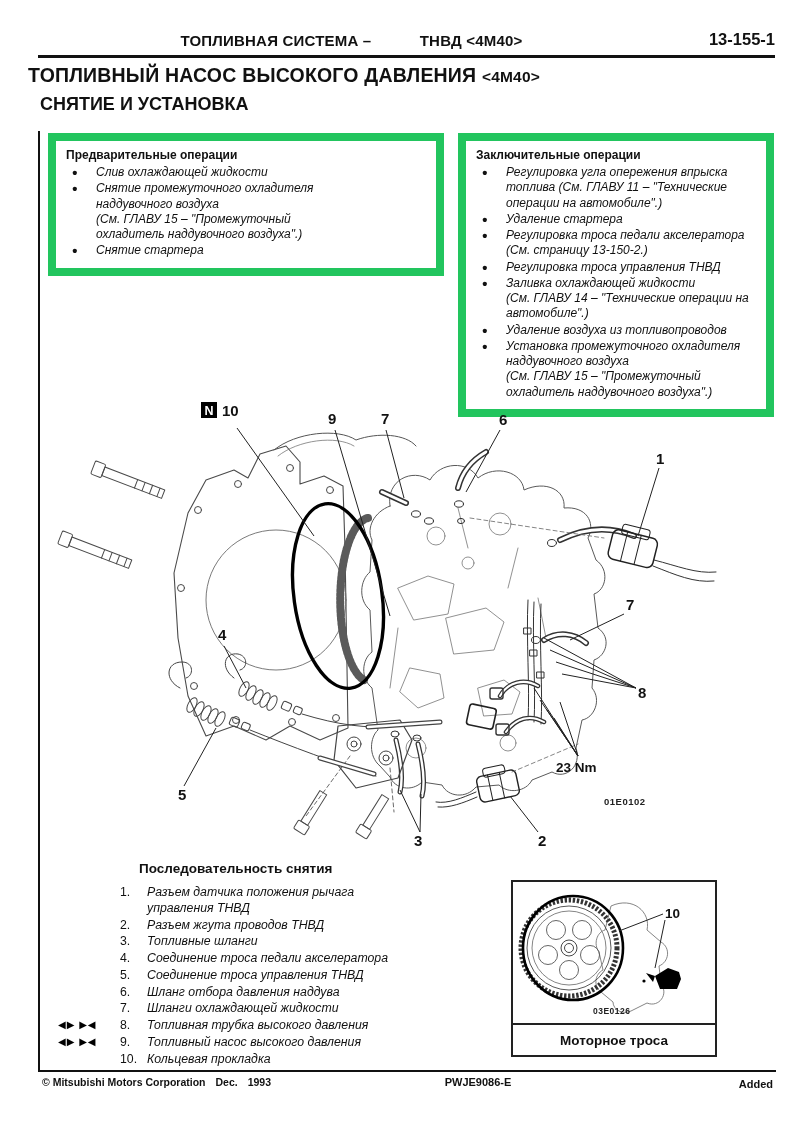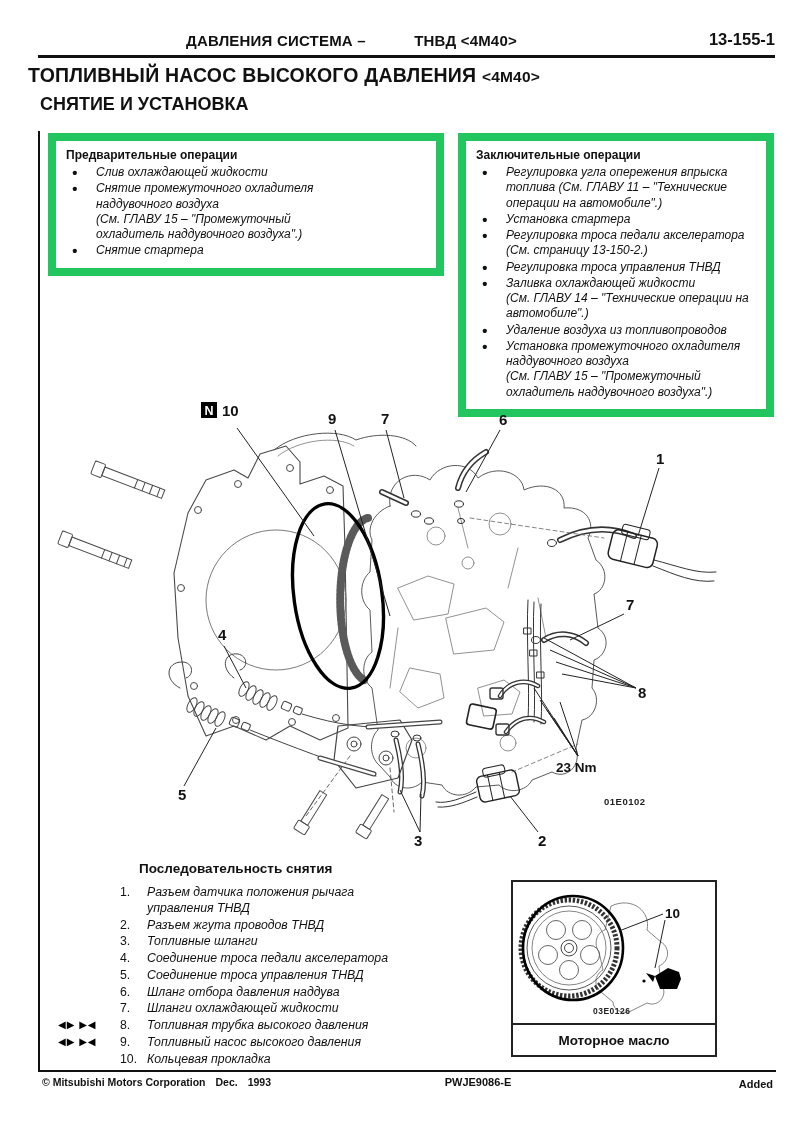--- a/index.html
+++ b/index.html
@@ -64,21 +64,21 @@
   .ft-code{position:absolute;left:360px;top:0;width:160px;text-align:center;font-size:11px;}
   .ft-rev{position:absolute;right:2px;top:2px;font-size:11px;}
 </style>
 </head>
 <body>
 
 <div class="page">
 
   <div class="hdr">
     <div class="hdr-center">
-      <span>ДАВЛЕНИЯ СИСТЕМА –</span>
+      <span>ТОПЛИВНАЯ СИСТЕМА –</span>
       <span class="sub">ТНВД &lt;4М40&gt;</span>
     </div>
     <div class="hdr-page">13-155-1</div>
   </div>
   <div class="hdr-rule"></div>
 
   <div class="doc-title">
     <span>ТОПЛИВНЫЙ НАСОС ВЫСОКОГО ДАВЛЕНИЯ</span>
     <span class="variant">&lt;4М40&gt;</span>
   </div>
@@ -97,21 +97,21 @@
       <li class="pre-line">Снятие стартера</li>
     </ul>
   </div>
 
   <div class="op-box" id="post-ops">
     <div class="op-title">Заключительные операции</div>
     <ul>
       <li class="pre-line">Регулировка угла опережения впрыска
 топлива (См. ГЛАВУ 11 – "Технические
 операции на автомобиле".)</li>
-      <li class="pre-line">Установка стартера</li>
+      <li class="pre-line">Удаление стартера</li>
       <li class="pre-line">Регулировка троса педали акселератора
 (См. страницу 13-150-2.)</li>
       <li class="pre-line">Регулировка троса управления ТНВД</li>
       <li class="pre-line">Заливка охлаждающей жидкости
 (См. ГЛАВУ 14 – "Технические операции на
 автомобиле".)</li>
       <li class="pre-line">Удаление воздуха из топливопроводов</li>
       <li class="pre-line">Установка промежуточного охладителя
 наддувочного воздуха
 (См. ГЛАВУ 15 – "Промежуточный
@@ -405,21 +405,21 @@
         <g stroke="#222" stroke-width="1">
           <line x1="150" y1="32" x2="106" y2="49"></line>
           <line x1="152" y1="38" x2="142" y2="86"></line>
         </g>
         <path d="M142,94 l13,-8 l11,4 l2,7 l-4,10 l-17,0 z M142,94 l-9,-3 l7,9 z" fill="#000"></path>
         <circle cx="131" cy="99" r="1.6" fill="#000"></circle>
         <text class="callout" x="152" y="36" style="font-size:13.5px;">10</text>
         <text class="small-code" x="80" y="132" style="font-size:8.5px;">03E0126</text>
       </svg>
     </div>
-    <div class="inset-caption">Моторное масло</div>
+    <div class="inset-caption">Моторное троса</div>
   </div>
 
   <div class="footer">
     <div class="ft-copy">
       <span>© Mitsubishi Motors Corporation</span><span>Dec.</span><span>1993</span>
     </div>
     <div class="ft-code">PWJE9086-E</div>
     <div class="ft-rev">Added</div>
   </div>
 

